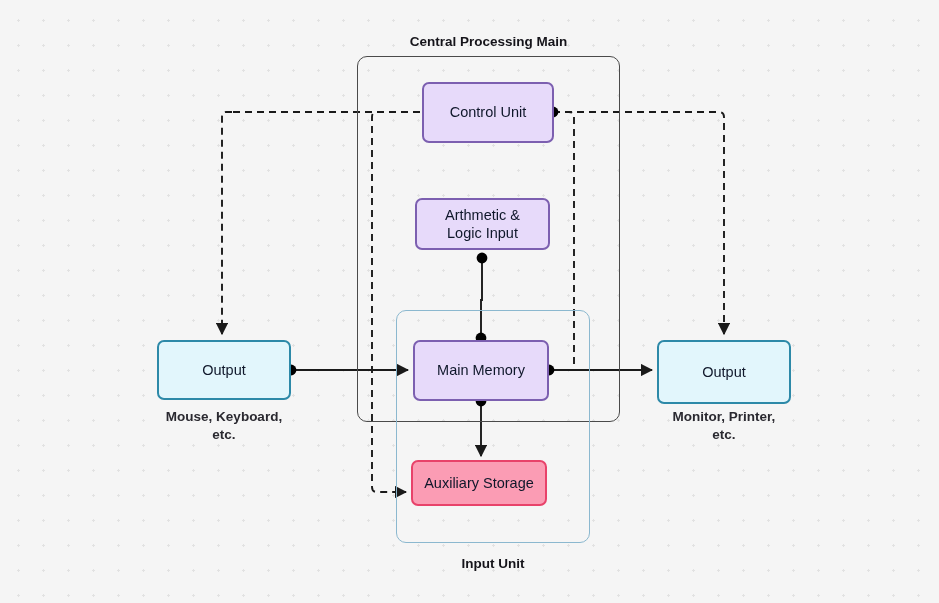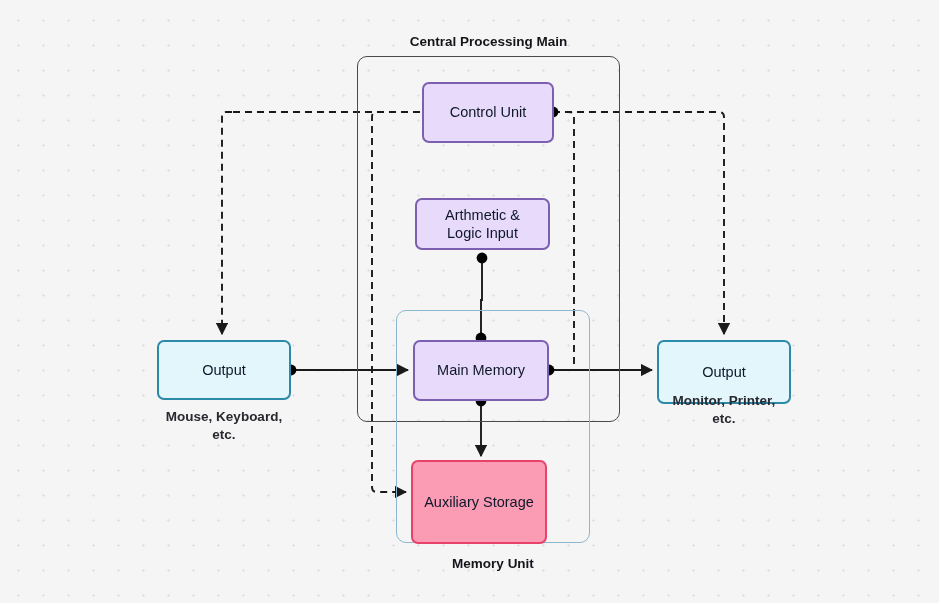--- a/index.html
+++ b/index.html
@@ -87,21 +87,21 @@
 <body>
 
 <div id="canvas">
 
   <div class="group-box group-cpu" style="left:357px; top:56px; width:263px; height:366px;"></div>
 
   <div class="group-label" style="left:357px; top:34px; width:263px;">Central Processing Main</div>
 
   <div class="group-box group-memory" style="left:396px; top:310px; width:194px; height:233px;"></div>
 
-  <div class="group-label" style="left:396px; top:556px; width:194px;">Memory Unit</div>
+  <div class="group-label" style="left:396px; top:556px; width:194px;">Input Unit</div>
 
   <svg id="wires" viewBox="0 0 939 603" xmlns="http://www.w3.org/2000/svg">
     <defs>
       <marker id="arrowSolid" viewBox="0 0 10 10" refX="9" refY="5" markerWidth="6.5" markerHeight="6.5" orient="auto-start-reverse">
         <path d="M 0 0 L 10 5 L 0 10 z" fill="#1a1a1a"></path>
       </marker>
       <marker id="arrowDash" viewBox="0 0 10 10" refX="9" refY="5" markerWidth="6.5" markerHeight="6.5" orient="auto-start-reverse">
         <path d="M 0 0 L 10 5 L 0 10 z" fill="#1a1a1a"></path>
       </marker>
     </defs>
@@ -141,35 +141,35 @@
     <span>
       <span>Arthmetic &amp;</span><br>
       <span>Logic Input</span>
     </span>
   </div>
 
   <div class="node node-purple" style="left:413px; top:340px; width:136px; height:61px;">
     <span>Main Memory</span>
   </div>
 
-  <div class="node node-pink" style="left:411px; top:460px; width:136px; height:84px;">
+  <div class="node node-pink" style="left:411px; top:460px; width:136px; height:46px;">
     <span>Auxiliary Storage</span>
   </div>
 
   <div class="node node-cyan" style="left:157px; top:340px; width:134px; height:60px;">
     <span>Output</span>
   </div>
 
   <div class="caption" style="left:139px; top:408px; width:170px;">
     <span>Mouse, Keyboard,</span><br>
     <span>etc.</span>
   </div>
 
   <div class="node node-cyan" style="left:657px; top:340px; width:134px; height:64px;">
     <span>Output</span>
   </div>
 
-  <div class="caption" style="left:639px; top:392px; width:170px;">
+  <div class="caption" style="left:639px; top:408px; width:170px;">
     <span>Monitor, Printer,</span><br>
     <span>etc.</span>
   </div>
 
 </div>
 
 </body></html>

